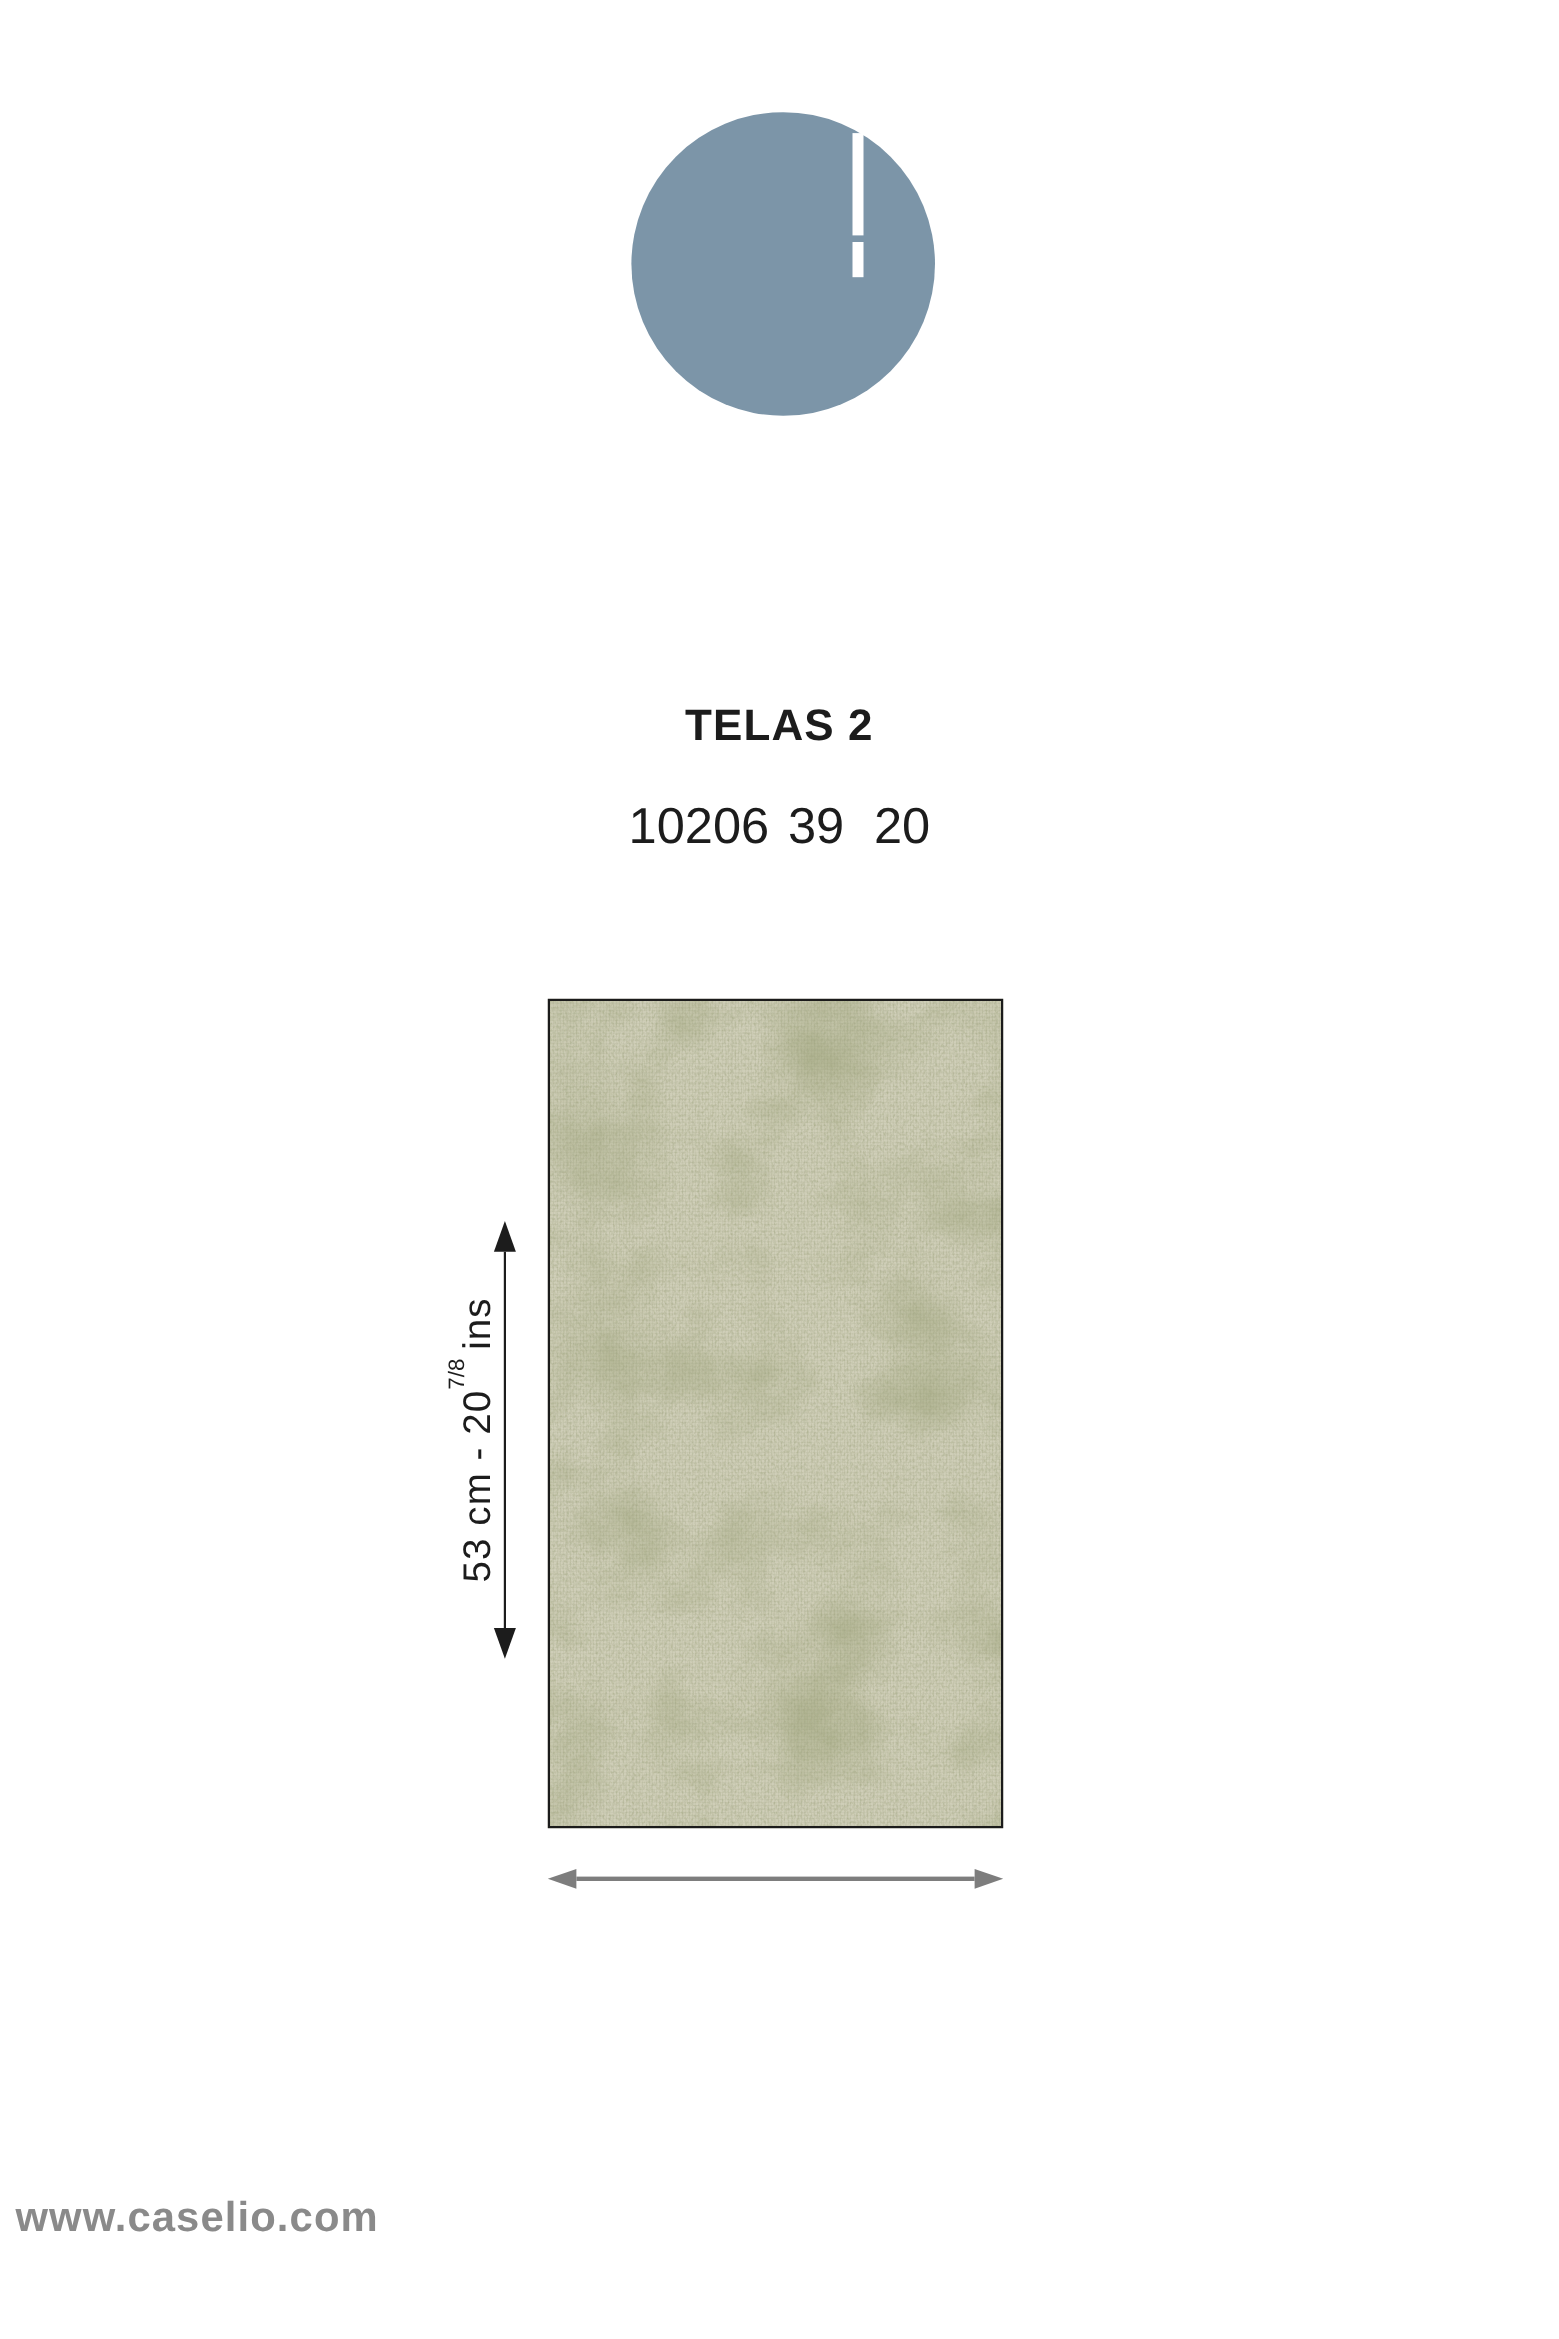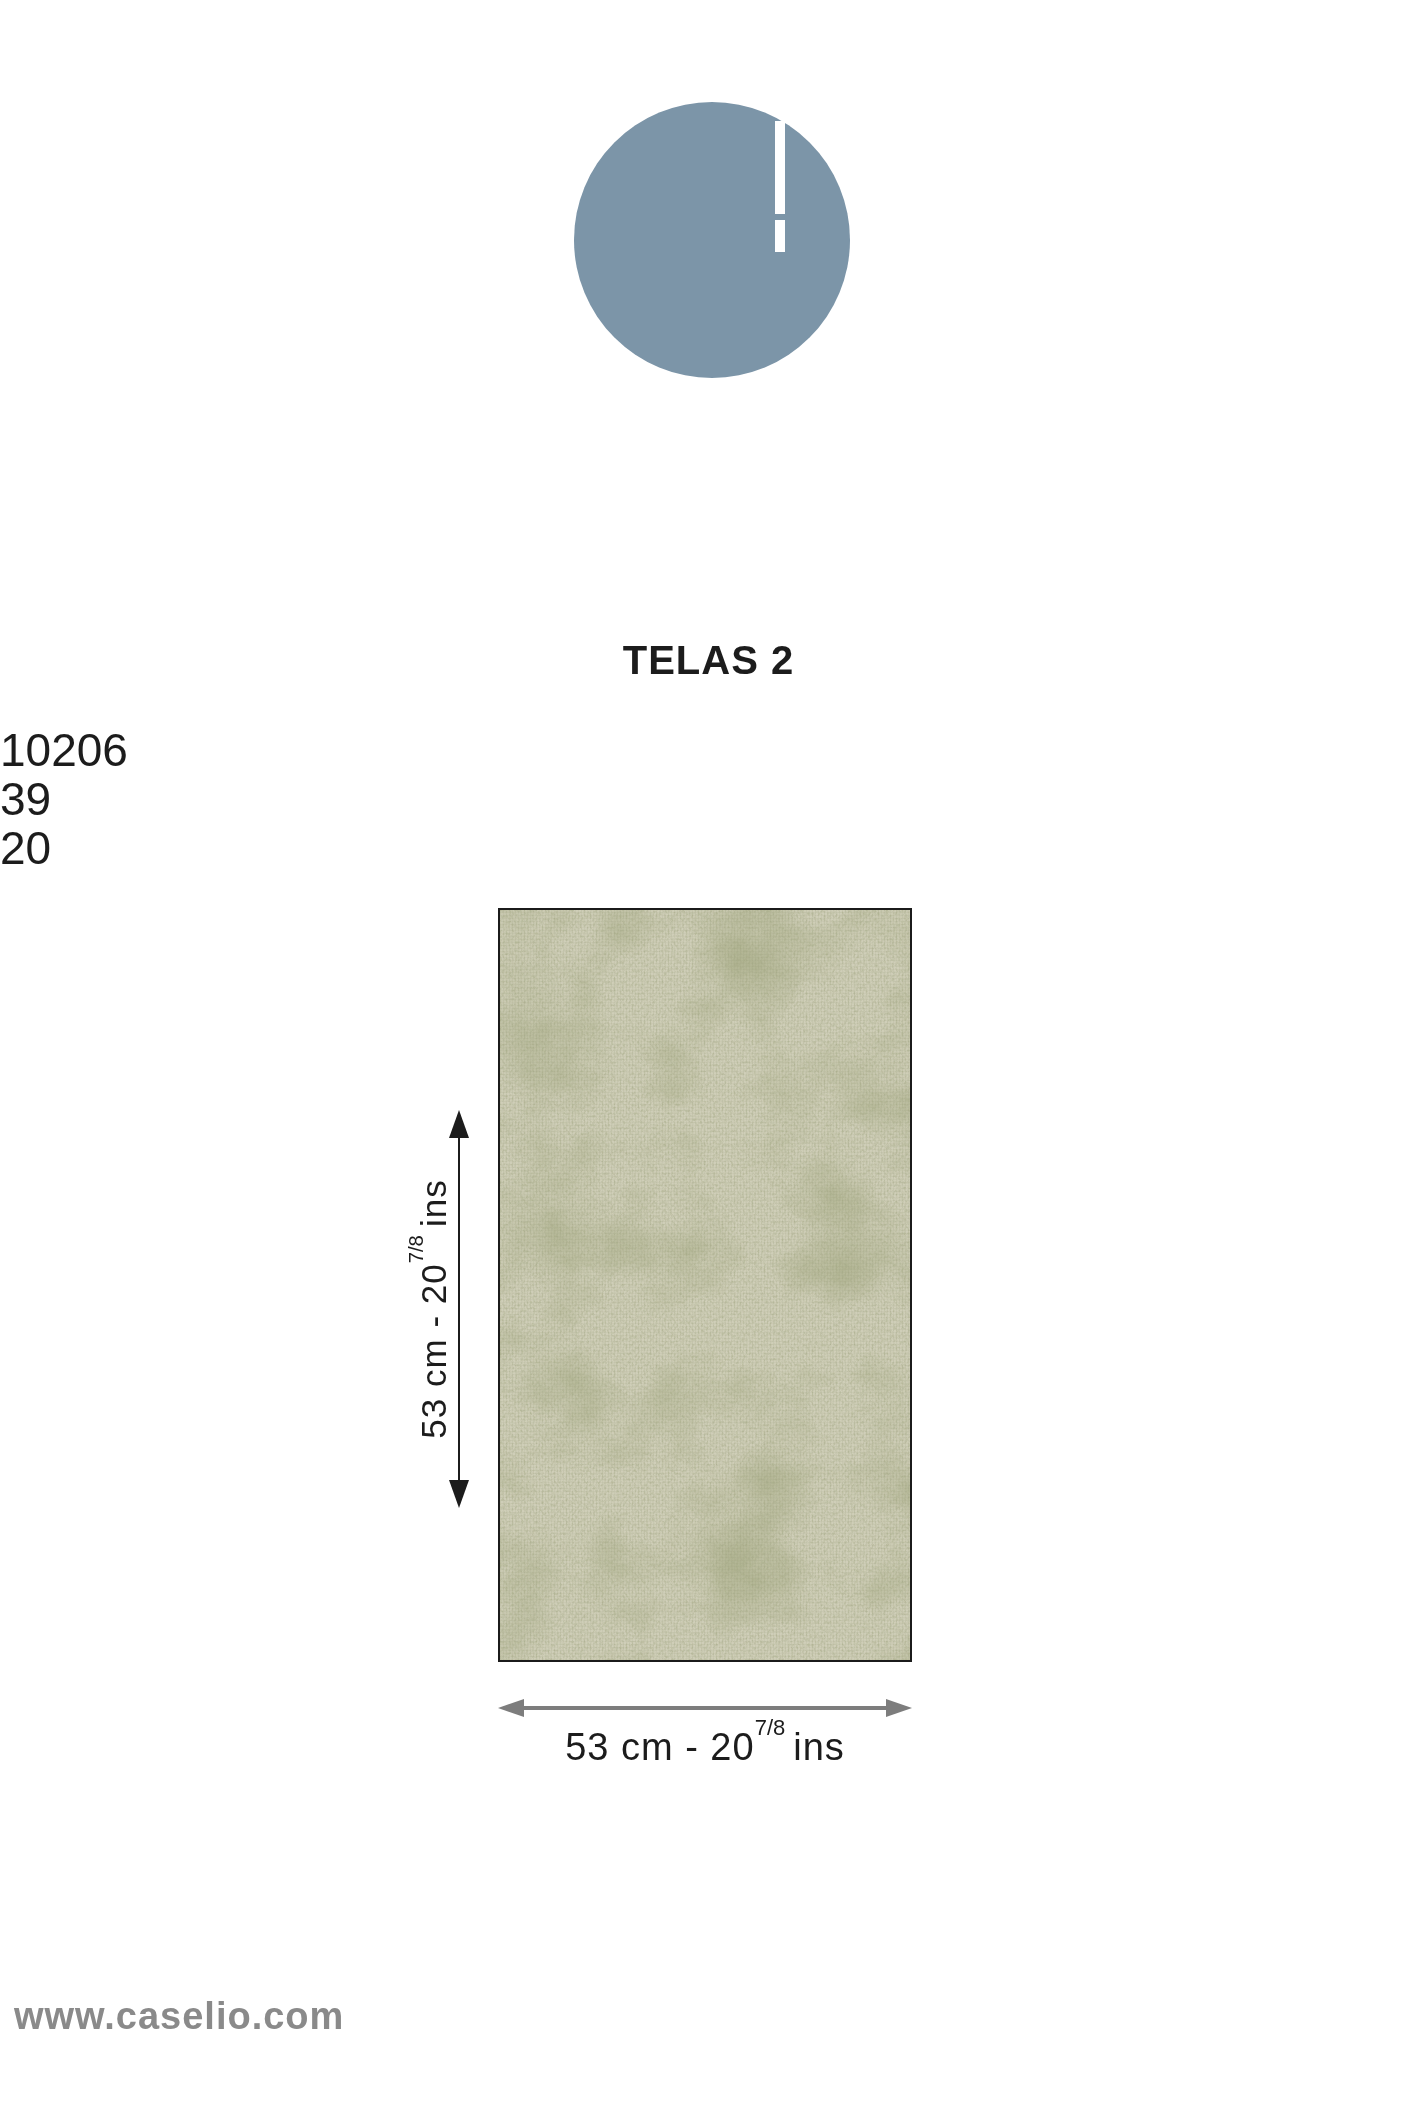--- a/index.html
+++ b/index.html
@@ -42,21 +42,21 @@
   
   .product-name{
     position:absolute;left:0;top:638px;width:100%;
     text-align:center;
     font-size:40px;line-height:44px;font-weight:700;
     letter-spacing:1px;color:var(--ink);
   }
   .product-code{
     position:absolute;left:0;top:726px;width:100%;
     display:flex;justify-content:center;align-items:baseline;
-    font-size:46px;line-height:49px;font-weight:400;color:var(--ink);flex-direction:column;
+    font-size:46px;line-height:49px;font-weight:400;color:var(--ink);
   }
   .product-code .p1{margin-right:17px;}
   .product-code .p2{margin-right:27px;}
   
   .swatch{
     position:absolute;left:498px;top:908px;
     width:414px;height:754px;
     border:2.5px solid #1b1b1b;
     background:var(--swatch-base);
   }
@@ -160,19 +160,16 @@
     <div class="v-label">
       <span>53 cm - 20</span><sup class="dim-frac">7/8</sup><span class="dim-unit">ins</span>
     </div>
   </div>
 
   <div class="h-arrow">
     <div class="h-head-left"></div>
     <div class="h-line"></div>
     <div class="h-head-right"></div>
   </div>
-  <div class="h-label">
-    <span>53 cm - 20</span><sup class="dim-frac">7/8</sup><span class="dim-unit">ins</span>
-  </div>
 
   <div class="footer-url">www.caselio.com</div>
 
 </div>
 
 </body></html>

